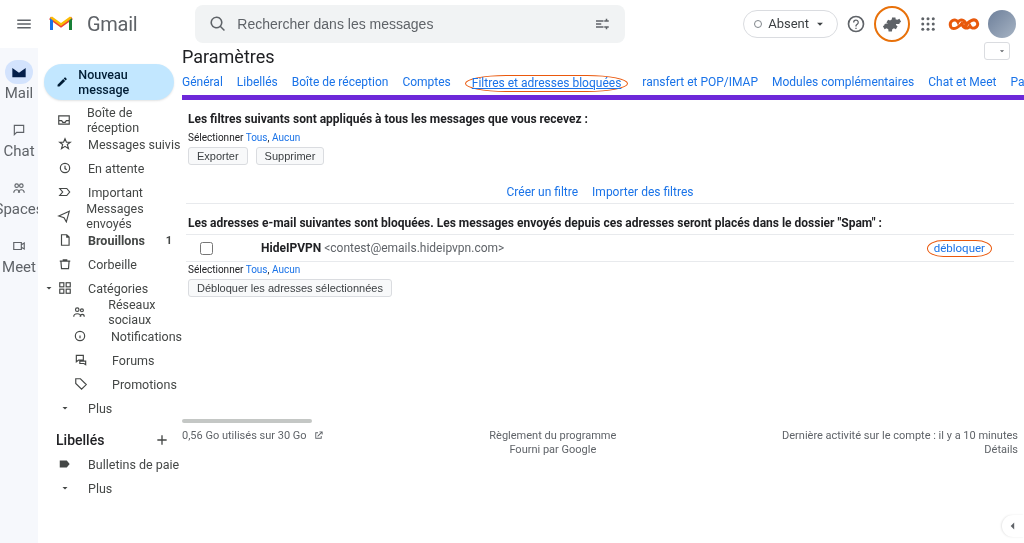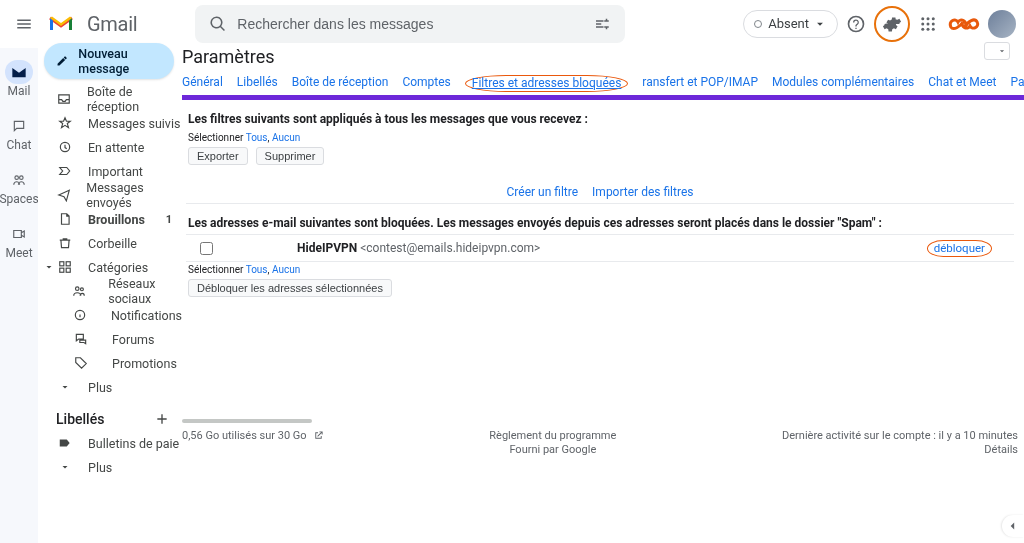--- a/index.html
+++ b/index.html
@@ -117,34 +117,34 @@
     display:flex; flex-direction:column;
     align-items:center;
     padding-top:6px;
   }
   .rail-item {
     width:38px;
     display:flex; flex-direction:column; align-items:center;
     color:#5f6368;
     padding:6px 0 10px;
     cursor:pointer;
-    font-size:12px;
+    font-size:15px;
   }
   .rail-item.active .rail-icon {
     background:#d3e3fd; color:#041e49;
   }
   .rail-icon {
     width:28px;height:24px;
     border-radius:12px;
     display:flex;align-items:center;justify-content:center;
   }
 
   
   .sidebar {
-    position:absolute; left:38px; top:39px; bottom:0;
+    position:absolute; left:38px; top:60px; bottom:0;
     width:144px;
     background:#fff;
     font-size:12.5px;
     overflow:hidden;
   }
   .compose-btn {
     margin:4px 0 8px 6px;
     background:#c2e7ff;
     height:36px;
     border-radius:18px;
@@ -246,21 +246,20 @@
     margin-top:10px;
   }
   .link-row a { color:#1a73e8; font-size:12px; cursor:pointer; }
 
   .blocked-sender {
     display:flex; align-items:center;
     border-top:1px solid #e8eaed;
     border-bottom:1px solid #e8eaed;
     height:28px;
     padding:0 6px;
-    gap:36px;
   }
   .blocked-sender input[type=checkbox]{ margin:0 8px; cursor:pointer; }
   .blocked-sender .sender { margin-left:40px;}
   .blocked-sender .sender b { font-weight:700; }
   .blocked-sender .sender span { color:#5f6368; }
   .unblock {
     margin-left:auto;
     color:#1a73e8;
     font-size:11.5px;
     cursor:pointer;

